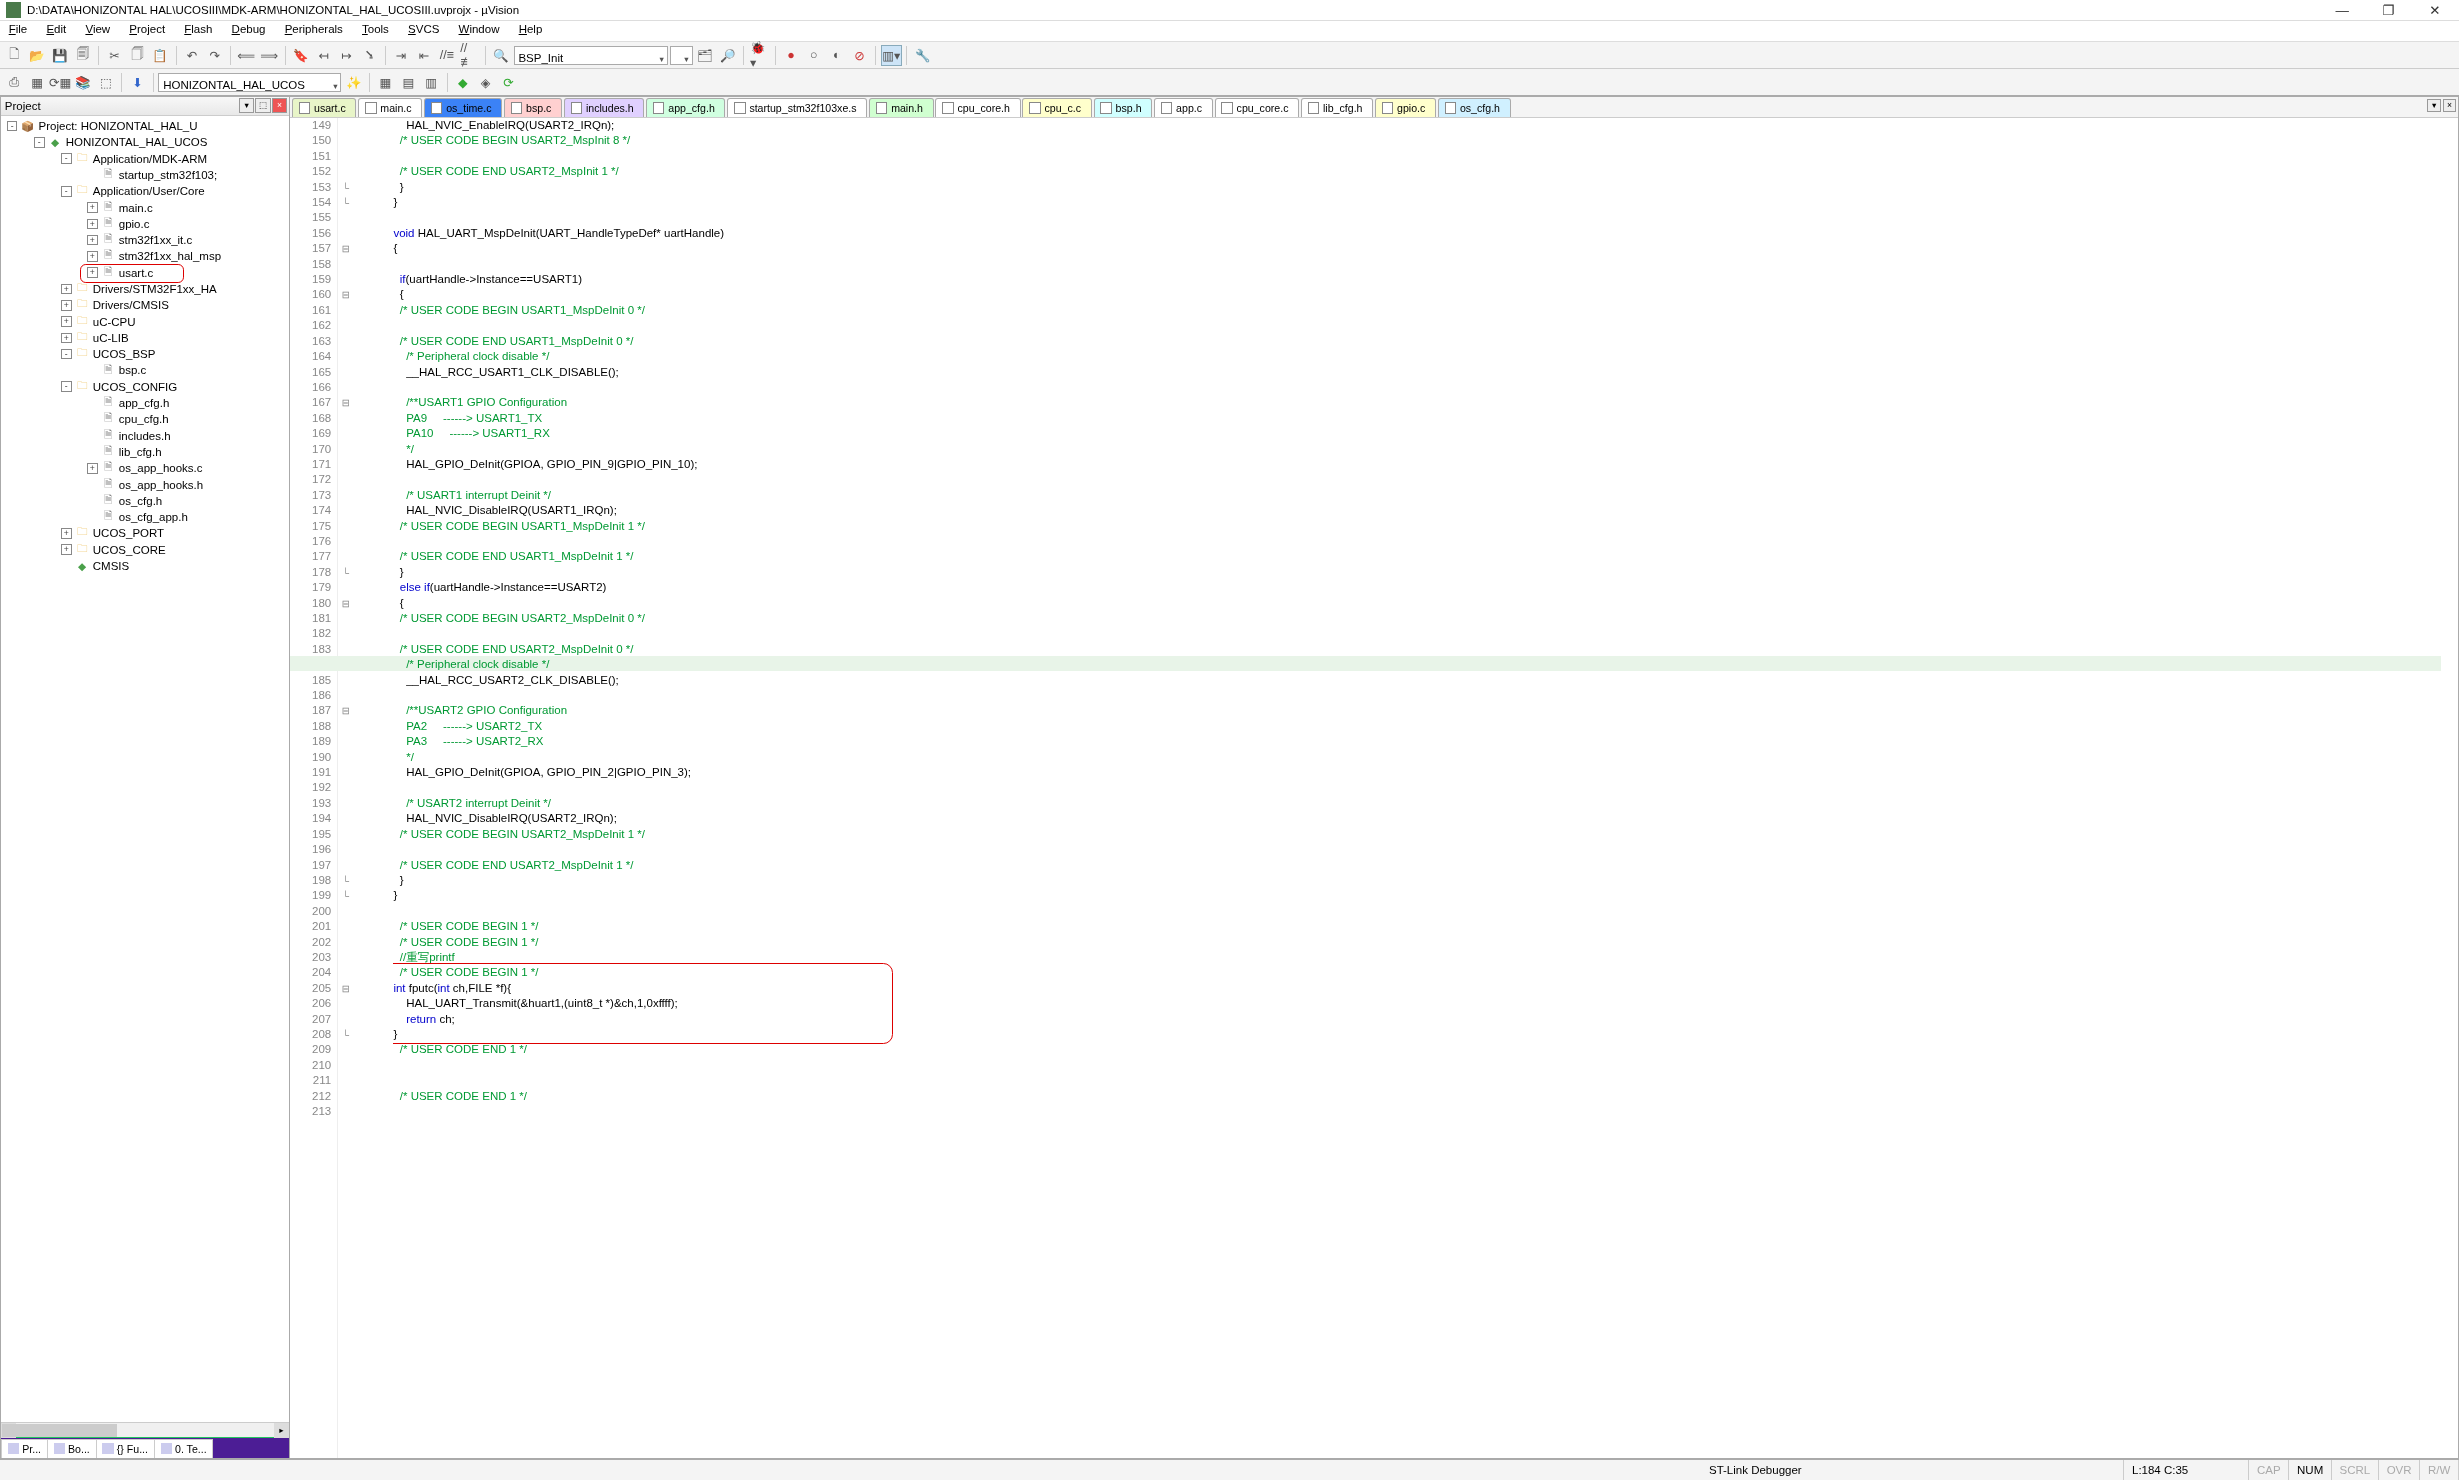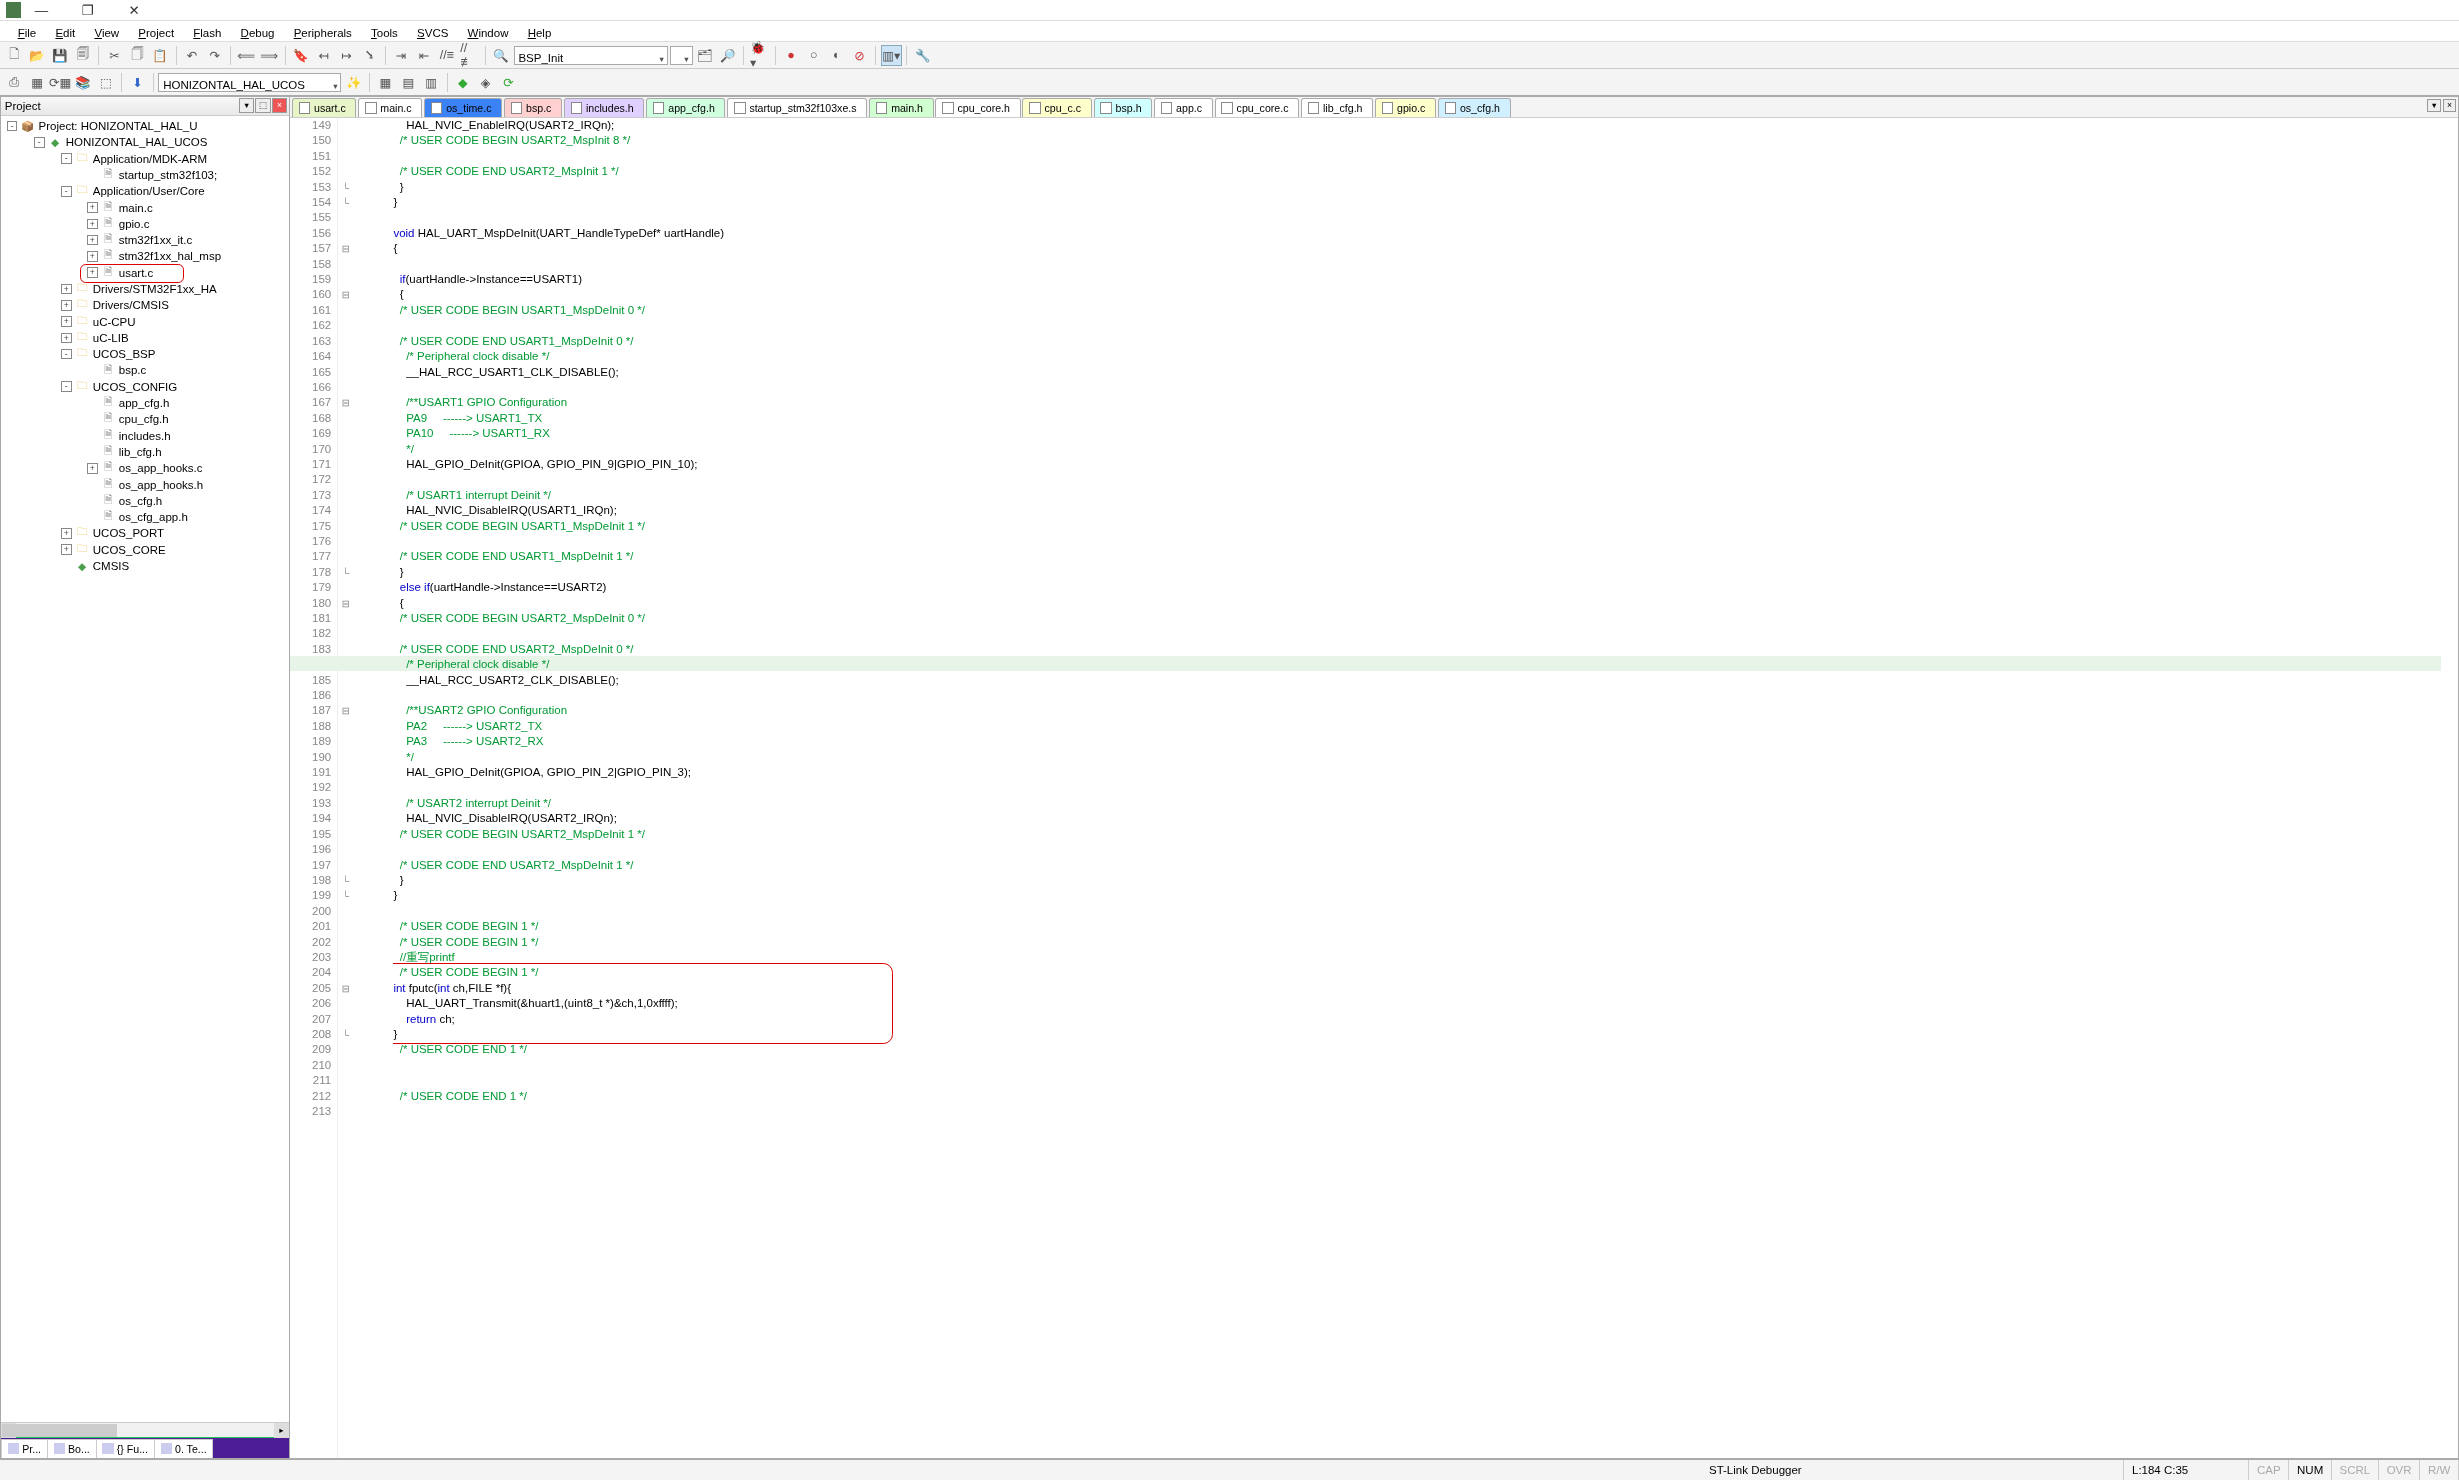--- a/index.html
+++ b/index.html
@@ -2,21 +2,21 @@
 <html><head>
 <meta charset="utf-8">
 <style>
 * { margin: 0; padding: 0; box-sizing: border-box; font-family: "Segoe UI", Tahoma, sans-serif; font-size: 11.5px; }
 body { background: #f0f0f0; user-select: none; width: 2459px; height: 1480px; overflow: hidden; display: flex; flex-direction: column; }
 .title-bar { height: 21px; background: #fff; display: flex; align-items: center; padding: 0 5.8px; border-bottom: 1px solid #ddd; }
 .title-bar .app-icon { width: 15.4px; height: 15.4px; background: #4a7a4a; margin-right: 5.8px; }
 .title-bar .title { flex: 1; font-size: 11.5px; color: #000; }
 .title-bar .win-btns { display: flex; gap: 17.3px; padding-right: 3.8px; }
 .title-bar .win-btn { width: 29px; text-align: center; font-size: 13.4px; color: #333; cursor: default; }
-.menu-bar { height: 21px; background: #fff; display: flex; align-items: flex-end; padding: 0 10px; gap: 3.8px; border-bottom: 1px solid #ddd; }
+.menu-bar { height: 21px; background: #fff; display: flex; align-items: flex-start; padding: 0 1px; gap: 3.8px; border-bottom: 1px solid #ddd; }
 .menu-item { padding: 1.9px 7.7px; font-size: 11.5px; color: #000; }
 .menu-item u { text-decoration: underline; }
 .toolbar { height: 27px; background: #f4f4f4; border-bottom: 1px solid #ccc; display: flex; align-items: center; padding: 0 3.8px; gap: 1.9px; }
 .tb-btn { width: 21px; height: 21px; display: inline-flex; align-items: center; justify-content: center; font-size: 12.5px; color: #555; border: 1px solid transparent; }
 .tb-sep { width: 1px; height: 19px; background: #ccc; margin: 0 2.9px; }
 .tb-combo { height: 19px; border: 1px solid #aaa; background: #fff; padding: 0 15.4px 0 3.8px; min-width: 96px; font-size: 10.6px; display: inline-flex; align-items: flex-end; position: relative; }
 .tb-combo::after { content: "▾"; position: absolute; right: 2.9px; font-size: 8.6px; color: #555; }
 .tb-combo.small { min-width: 23px; }
 .main { flex: 1; display: flex; min-height: 0; }
 .project-panel { width: 290px; background: #fff; border: 1px solid #aaa; display: flex; flex-direction: column; }
@@ -61,20 +61,21 @@
 .scrollbar-h { height: 15.4px; background: #f0f0f0; border-top: 1px solid #ccc; position: relative; }
 .scrollbar-h .thumb { position: absolute; height: 13.4px; top: 1px; left: 1px; width: 40%; background: #ccc; }
 .scrollbar-h .arrow { position: absolute; top: 0; width: 15.4px; height: 15.4px; background: #ddd; text-align: center; font-size: 8.6px; line-height: 15.4px; }
 .scrollbar-h .arrow.left { left: 0; } .scrollbar-h .arrow.right { right: 0; }
 </style>
 </head>
 <body>
 
 <div class="title-bar">
   <div class="app-icon"></div>
+  <div class="title">D:\DATA\HONIZONTAL HAL\UCOSIII\MDK-ARM\HONIZONTAL_HAL_UCOSIII.uvprojx - µVision</div>
   <div class="win-btns">
     <div class="win-btn">—</div>
     <div class="win-btn">❐</div>
     <div class="win-btn">✕</div>
   </div>
 </div>
 
 <div class="menu-bar" id="menu-bar">
     <span class="menu-item"><u>F</u>ile</span>
     <span class="menu-item"><u>E</u>dit</span>

